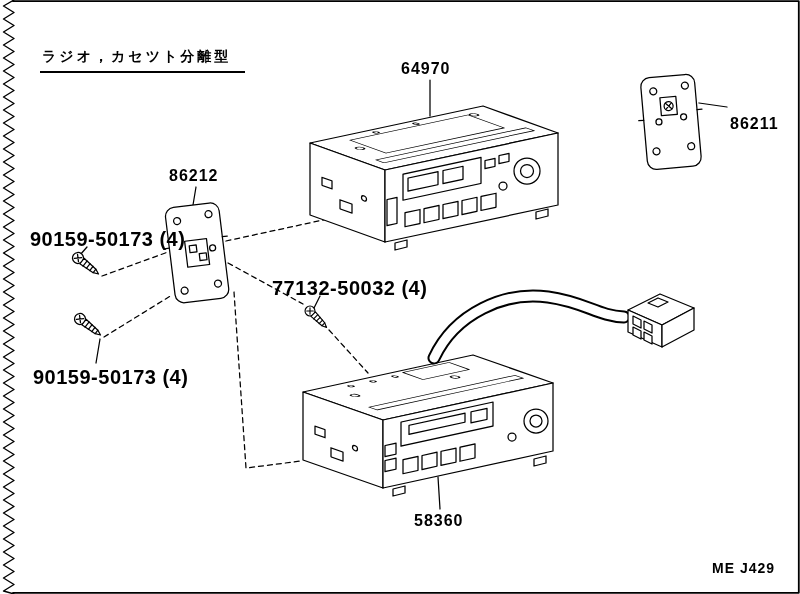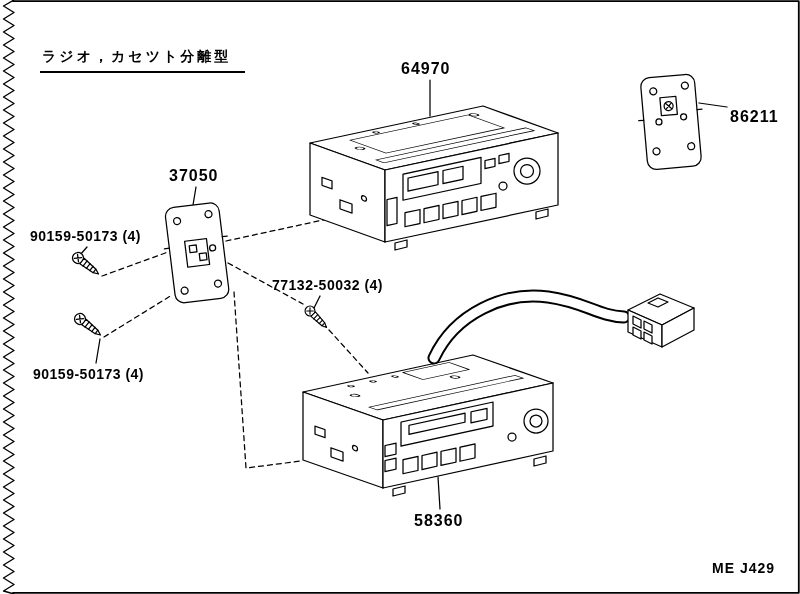--- a/index.html
+++ b/index.html
@@ -5,21 +5,21 @@
   * { margin:0; padding:0; box-sizing:border-box; }
   html,body { background:#ffffff; }
   body { font-family:"Liberation Sans","DejaVu Sans",sans-serif; }
   .page {
     position:relative; width:800px; height:594px;
     background:#ffffff; overflow:hidden;
   }
   svg.art { position:absolute; left:0; top:0; }
   .lbl { position:absolute; font-weight:bold; color:#000; white-space:nowrap; }
   .part { font-size:16px; letter-spacing:1px; }
-  .part-sm { font-size:14px; letter-spacing:0.5px; }
+  .part-sm { font-size:20px; letter-spacing:0.5px; }
   .title-jp {
     font-size:14px; letter-spacing:3px;
     border-bottom:2px solid #000; padding:0 14px 5px 2px;
   }
   .code { font-size:14px; letter-spacing:1px; }
 </style>
 </head>
 <body>
 
 <div class="page">
@@ -186,23 +186,23 @@
         <polygon points="644,332 652,336 652,344 644,340" fill="#fff"></polygon>
       </g>
 
     </g>
   </svg>
 
   <div class="lbl title-jp" style="left:40px; top:48px;">ラジオ，カセツト分離型</div>
 
   <div class="lbl part" style="left:401px; top:60px;">64970</div>
 
-  <div class="lbl part" style="left:730px; top:108px;">86211</div>
-
-  <div class="lbl part" style="left:169px; top:167px;">37050</div>
+  <div class="lbl part" style="left:730px; top:115px;">86211</div>
+
+  <div class="lbl part" style="left:169px; top:167px;">86212</div>
 
   <div class="lbl part-sm" style="left:30px; top:228px;">90159-50173 (4)</div>
 
   <div class="lbl part-sm" style="left:272px; top:277px;">77132-50032 (4)</div>
 
   <div class="lbl part-sm" style="left:33px; top:366px;">90159-50173 (4)</div>
 
   <div class="lbl part" style="left:414px; top:512px;">58360</div>
 
   <div class="lbl code" style="left:712px; top:560px;text-align:center;">ME J429</div>

